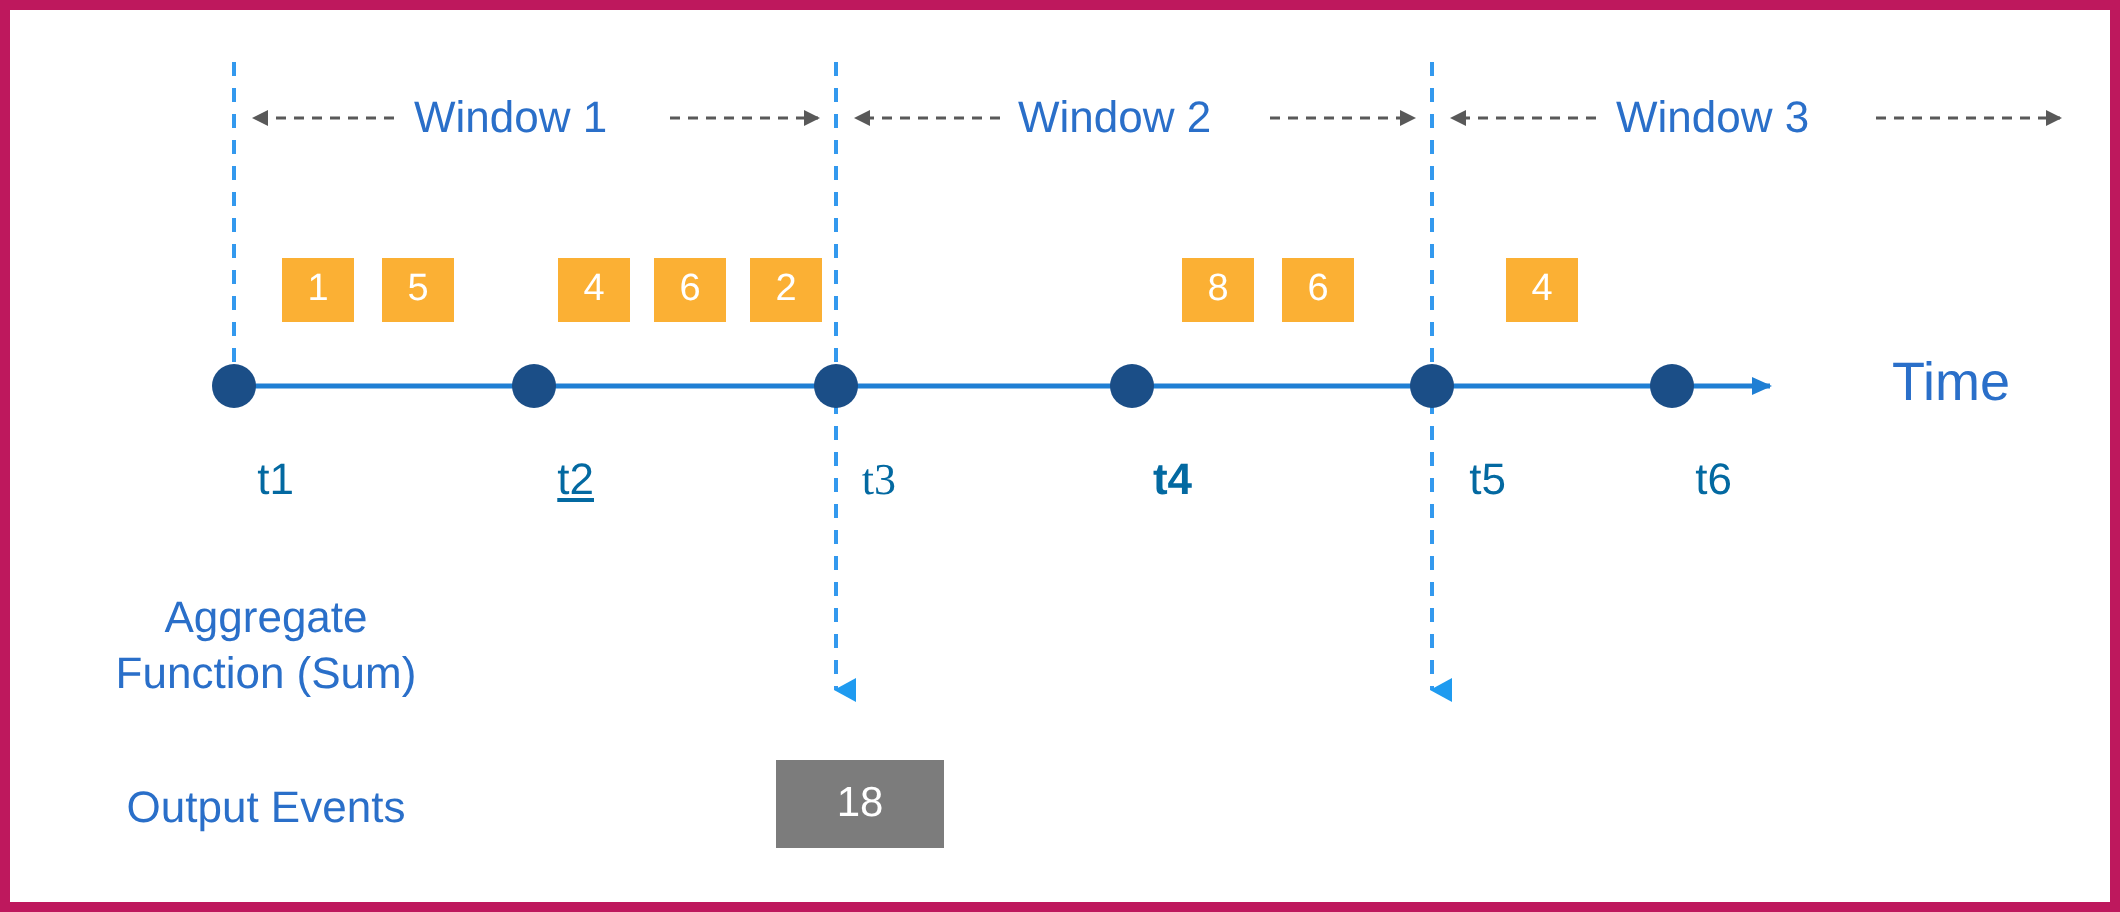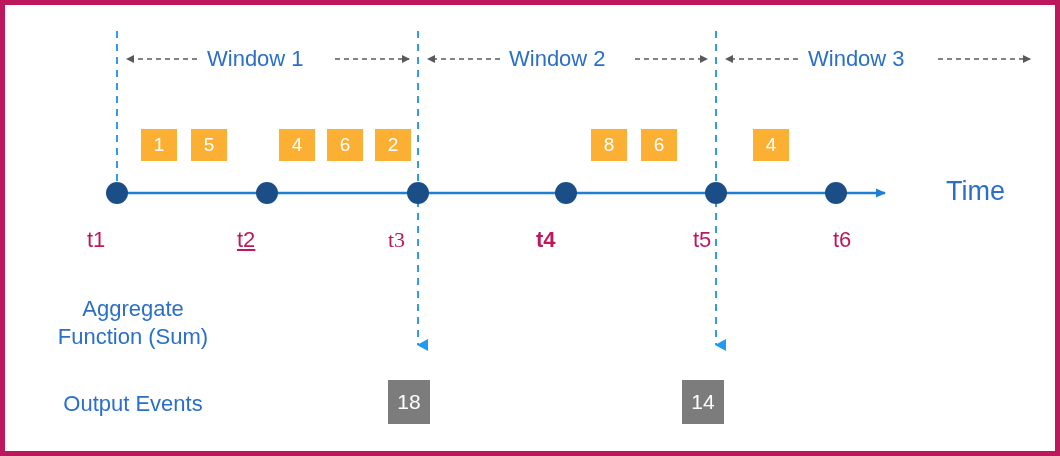--- a/index.html
+++ b/index.html
@@ -46,38 +46,38 @@
     color: #ffffff;
     font-size: 19px;
     font-family: "Liberation Sans", sans-serif;
     display: flex;
     align-items: center;
     justify-content: center;
     box-sizing: border-box;
   }
   .out-box {
     position: absolute;
-    width: 42px;
+    width: 84px;
     height: 44px;
     background: #7c7c7c;
     color: #ffffff;
     font-size: 21px;
     font-family: "Liberation Sans", sans-serif;
     display: flex;
     align-items: center;
     justify-content: center;
     box-sizing: border-box;
   }
   .tick-label {
     position: absolute;
-    color: #be185d;
+    color: #0369a1;
     font-size: 22px;
     font-family: "Liberation Sans", sans-serif;
     white-space: nowrap;
-    text-align: left;
+    text-align: right;
     width: 60px;
   }
   .axis-label {
     position: absolute;
     color: #2a6fc9;
     font-size: 27px;
     font-family: "Liberation Sans", sans-serif;
     white-space: nowrap;
   }
   .side-label {
@@ -156,24 +156,23 @@
   <div class="event-box" style="left:370px; top:124px;">2</div>
   <div class="event-box" style="left:586px; top:124px;">8</div>
   <div class="event-box" style="left:636px; top:124px;">6</div>
   <div class="event-box" style="left:748px; top:124px;">4</div>
 
   <div class="tick-label" style="left:82px; top:222px;">t1</div>
   <div class="tick-label" style="left:232px; top:222px;text-decoration:underline;">t2</div>
   <div class="tick-label" style="left:383px; top:222px;font-family:Liberation Serif, serif;">t3</div>
   <div class="tick-label" style="left:531px; top:222px;font-weight:bold;">t4</div>
   <div class="tick-label" style="left:688px; top:222px;">t5</div>
-  <div class="tick-label" style="left:828px; top:222px;">t6</div>
+  <div class="tick-label" style="left:801px; top:222px;">t6</div>
 
   <div class="axis-label" style="left:893px; top:171px;margin-left:48px;">Time</div>
 
   <div class="side-label" style="left:28px; top:385px; width:200px;">Output Events</div>
   <div class="side-label" style="left:28px; top:290px; width:200px;">Aggregate
 Function (Sum)</div>
 
   <div class="out-box" style="left:383px; top:375px;">18</div>
-  <div class="out-box" style="left:677px; top:375px;">14</div>
 
 </div>
 
 </body></html>

